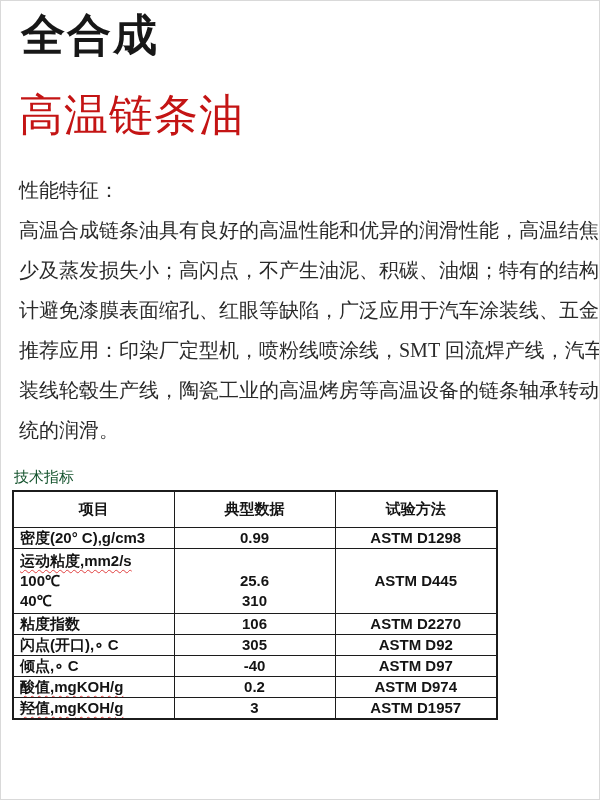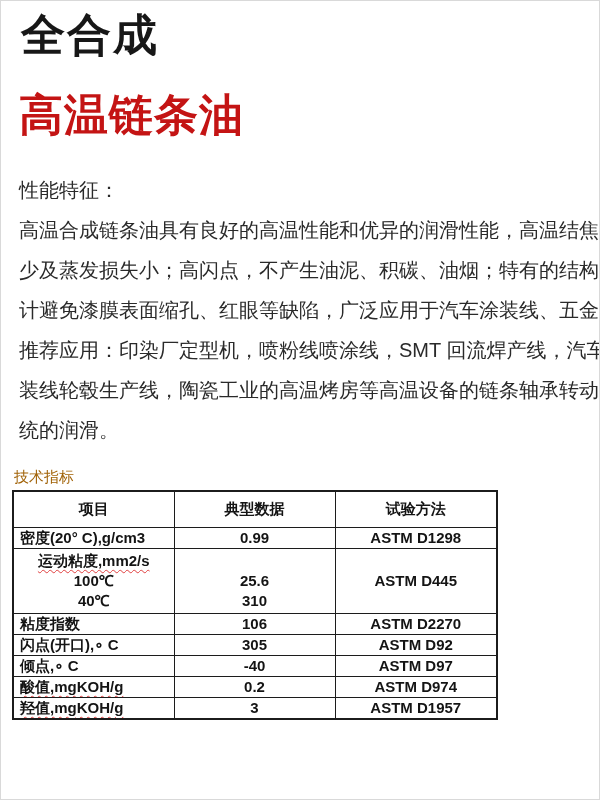--- a/index.html
+++ b/index.html
@@ -9,51 +9,51 @@
     position:relative; width:600px; height:800px; overflow:hidden;
     background:#ffffff; border:1px solid #d9d9d9;
   }
   .title-black {
     margin:10px 0 8px 20px;
     font-size:44px; line-height:1.1; font-weight:900;
     color:#171717; letter-spacing:2px;
   }
   .title-red {
     margin:32px 0 0 18px;
-    font-size:44px; line-height:1.1; font-weight:700;
+    font-size:44px; line-height:1.1; font-weight:400;
     color:var(--title-red, #c41414); letter-spacing:1px;
   }
   .body-text {
     margin:30px 16px 0 18px;
     font-size:20px; line-height:40px; color:#2a2a2a;
   }
-  .body-text .tline { white-space:nowrap; }
+  .body-text .tline { white-space:nowrap;font-family:Liberation Serif, serif; }
   .table-caption {
     margin:18px 0 3px 13px;
-    font-size:15px; color:#a16207; font-weight:500;
+    font-size:15px; color:#14532d; font-weight:500;
   }
   table.spec {
     margin-left:11px; width:484px;
     border-collapse:collapse; table-layout:fixed;
     border:2px solid #1c1c1c;
     font-size:15px; font-weight:600; color:#141414;
   }
   table.spec col.c1 { width:161px; }
   table.spec col.c2 { width:161px; }
   table.spec col.c3 { width:162px; }
   table.spec td, table.spec th {
     border:1px solid #1c1c1c;
     height:21px; padding:0 6px;
     text-align:center; vertical-align:middle;
     font-weight:600; line-height:1.25;
     overflow:hidden; white-space:nowrap;
   }
   table.spec thead th { height:37px; }
   table.spec td.item { text-align:left; }
-  table.spec td.multi { padding-top:2px; padding-bottom:2px;text-align:center; }
+  table.spec td.multi { padding-top:2px; padding-bottom:2px; }
   table.spec td.multi div { line-height:20px; height:20px; }
   .sp {
     text-decoration-line:underline;
     text-decoration-style:wavy;
     text-decoration-color:var(--spell-red, #e04040);
     text-decoration-thickness:1px;
     text-underline-offset:3px;
   }
 </style>
 </head>

